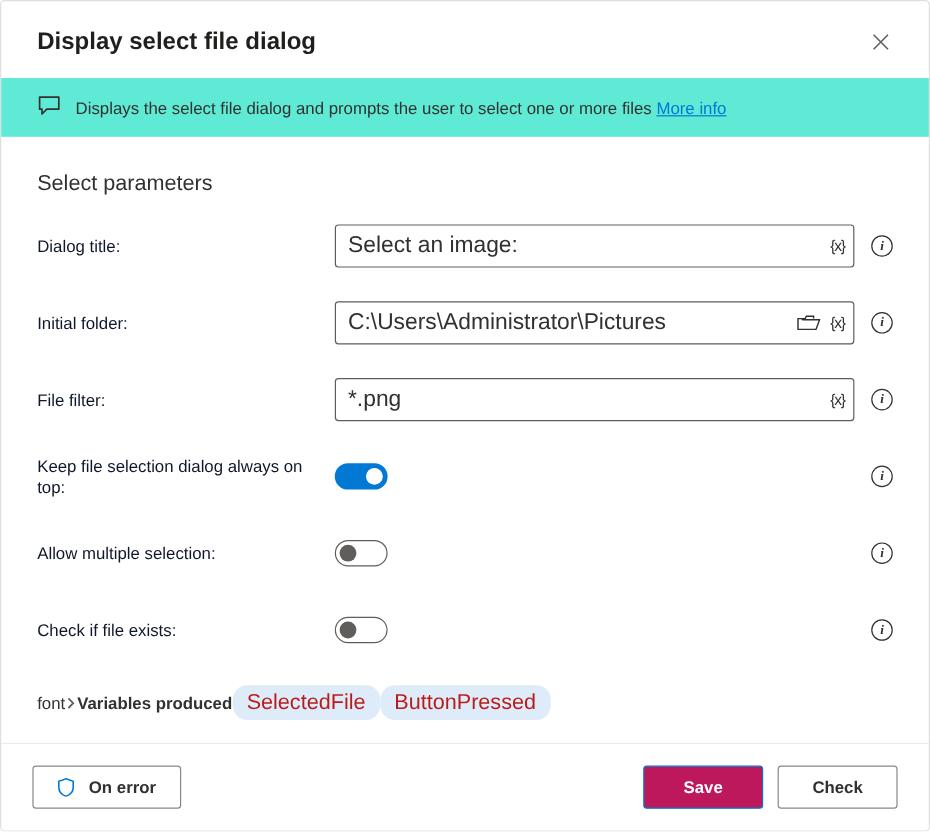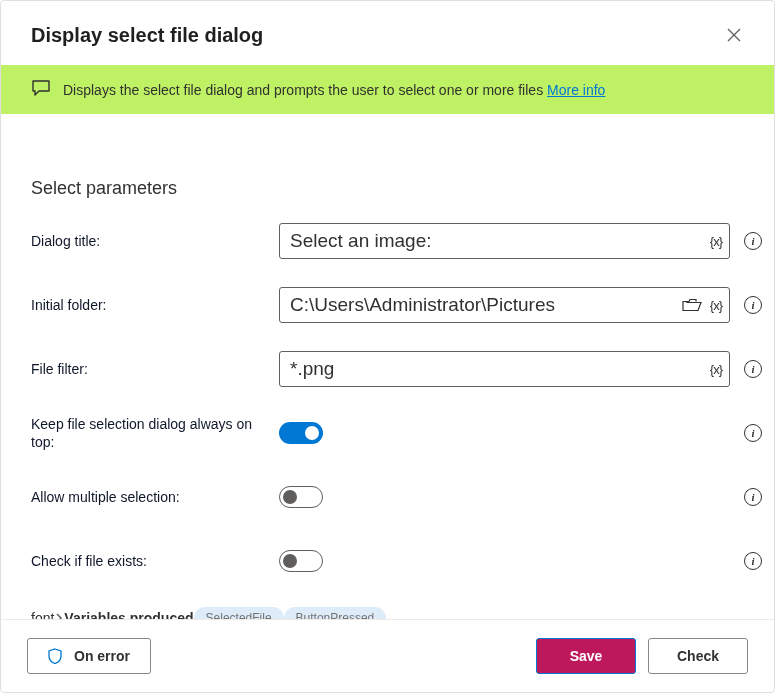--- a/index.html
+++ b/index.html
@@ -32,33 +32,32 @@
     font-weight: 600;
     color: #201f1e;
   }
   .close-btn {
     width: 24px; height: 24px;
     display: flex; align-items: center; justify-content: center;
     cursor: pointer;
     color: #605e5c;
   }
   .info-banner {
-    background: #bef264;
+    background: #5eead4;
     padding: 14px 30px;
     display: flex;
     align-items: center;
     gap: 12px;
     color: #323130;
   }
   .info-banner a { color: #0078d4; text-decoration: underline; cursor: pointer; }
   .content {
-    padding: 28px 12px 10px 30px;
+    padding: 28px 30px 10px 30px;
     flex: 1;
     overflow: auto;
-    margin-top: 36px;
   }
   .section-title {
     font-size: 18px;
     font-weight: 400;
     color: #323130;
     margin-bottom: 24px;
   }
   .row {
     display: flex;
     align-items: center;
@@ -160,24 +159,24 @@
   }
   .chevron {
     cursor: pointer;
     color: #605e5c;
     display: flex;
     align-items: center;
   }
   .vars-label { font-weight: 600; color: #323130; }
   .pill {
     background: #deecf9;
-    color: #737373;
+    color: #b91c1c;
     padding: 4px 12px;
     border-radius: 12px;
-    font-size: 12px;
+    font-size: 18px;
     cursor: pointer;
   }
   .footer {
     border-top: 1px solid #edebe9;
     padding: 18px 26px;
     display: flex;
     align-items: center;
     justify-content: space-between;
   }
   .btn {

